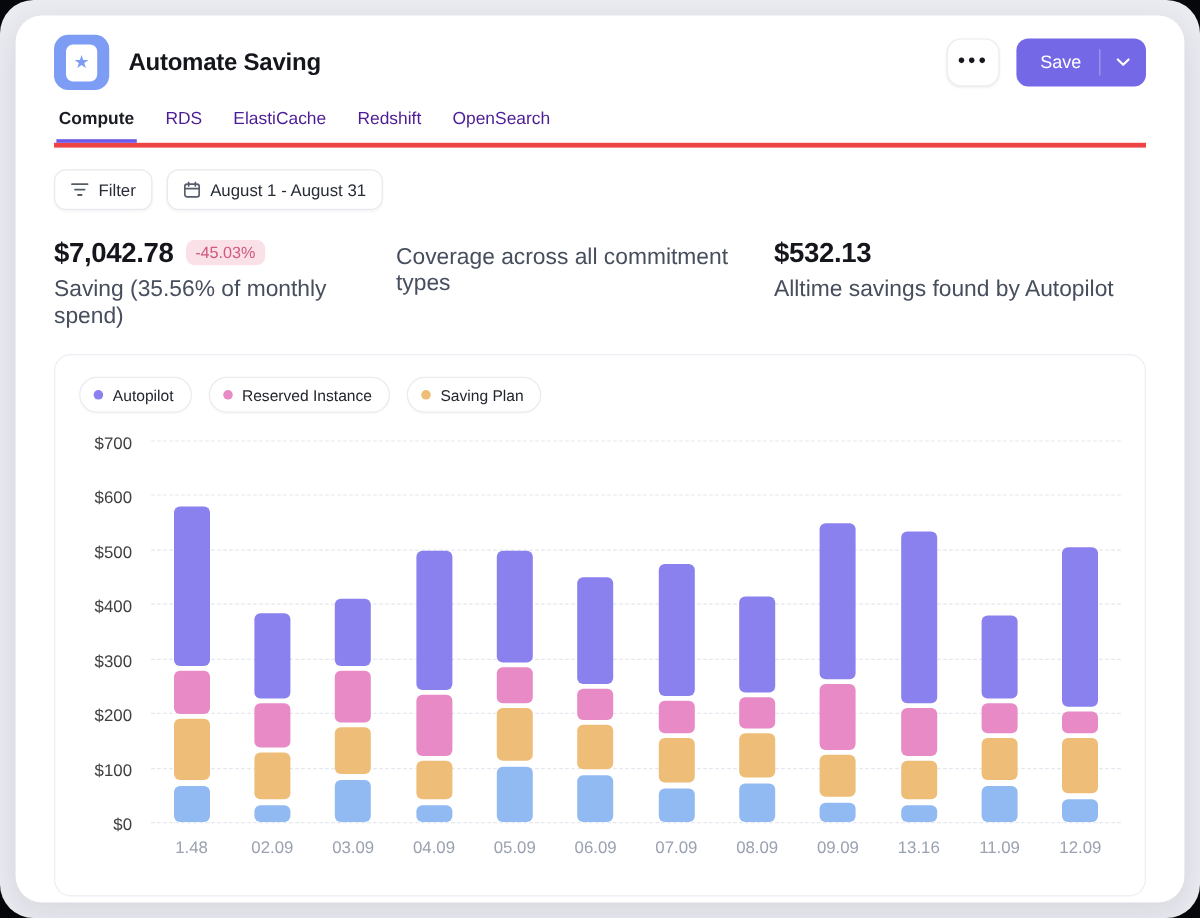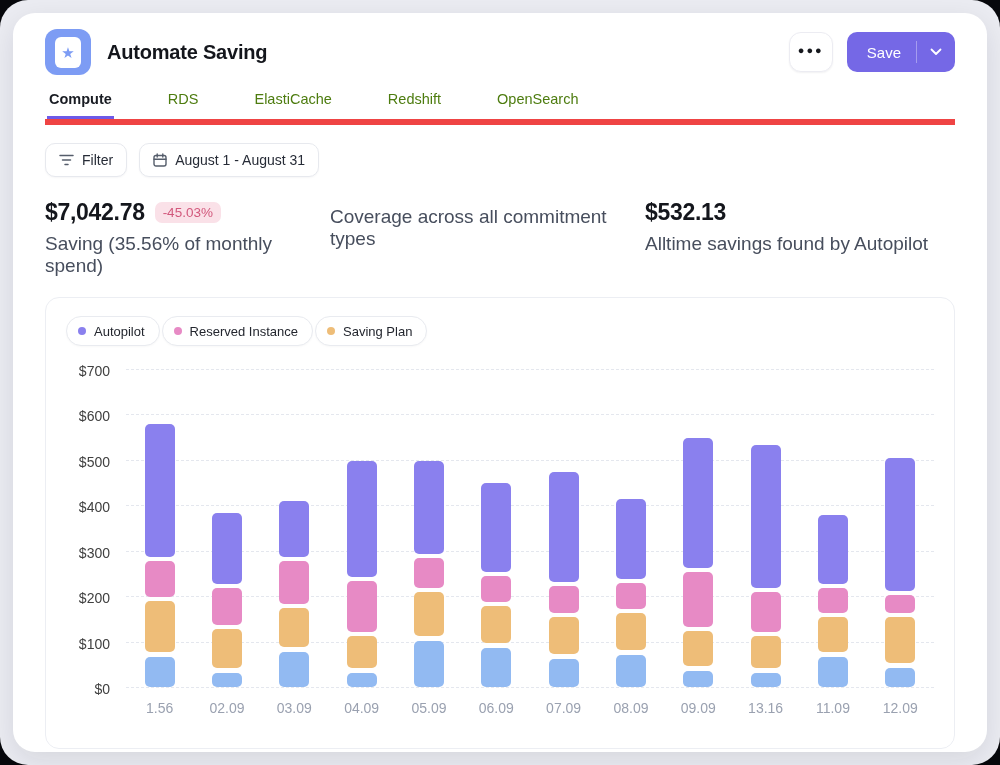--- a/index.html
+++ b/index.html
@@ -16,39 +16,39 @@
   .eyebrow{font-size:14px;color:#6f7582;margin-bottom:3px}
   .page-title{font-size:20px;font-weight:700;color:#14161c;letter-spacing:-.2px}
   .header-actions{display:flex;align-items:center;gap:14px}
   .more-btn{width:44px;height:40px;border-radius:12px;border:1px solid #ececf2;background:#fff;box-shadow:0 1px 2px rgba(16,24,40,.06);cursor:pointer;display:flex;align-items:center;justify-content:center}
   .more-btn span{font-size:11px;letter-spacing:2px;color:#16181d;line-height:1;margin-top:-4px}
   .save-split{display:flex;align-items:center;height:40px;background:#7568e6;border-radius:10px;overflow:hidden}
   .save-main{border:0;background:transparent;color:#fff;font-size:15px;font-family:inherit;padding:0 15px 0 20px;height:100%;cursor:pointer}
   .save-divider{width:1px;height:22px;background:rgba(255,255,255,.35)}
   .save-caret{border:0;background:transparent;height:100%;padding:0 13px;display:flex;align-items:center;cursor:pointer}
 
-  .tabs{display:flex;gap:52px;margin-top:16px;border-bottom:6px solid #ef4444;padding:0 2px}
-  .tab{border:0;background:none;font-family:inherit;font-size:14.5px;color:#4d7c0f;padding:0 2px 9px;margin-bottom:0;cursor:pointer;border-bottom:3px solid transparent}
+  .tabs{display:flex;gap:22px;margin-top:16px;border-bottom:4px solid #ef4444;padding:0 2px}
+  .tab{border:0;background:none;font-family:inherit;font-size:14.5px;color:#4c1d95;padding:0 2px 9px;margin-bottom:0;cursor:pointer;border-bottom:3px solid transparent}
   .tab.active{color:#191c23;font-weight:700;border-bottom-color:#6d5ae8}
 
   .toolbar{display:flex;gap:12px;margin-top:18px}
   .tool-btn{display:flex;align-items:center;gap:8px;height:34px;padding:0 13px;background:#fff;border:1px solid #e7e9ee;border-radius:10px;font-family:inherit;font-size:14px;color:#272c37;cursor:pointer;box-shadow:0 1px 2px rgba(16,24,40,.04)}
 
   .stats{display:flex;margin-top:22px}
   .stat:nth-child(1){width:285px}
   .stat:nth-child(2){width:315px}
   .stat-row{display:flex;align-items:center;gap:10px}
   .stat-value{font-size:23px;font-weight:700;color:#14161c;letter-spacing:-.3px}
   .badge{font-size:13.5px;padding:3px 8px;border-radius:7px;font-weight:500}
   .badge.negative{color:#d2587c;background:#fae1e8}
   .badge.positive{color:#5cb87a;background:#def2e4}
   .stat-caption{margin-top:7px;font-size:19px;color:#474e5d}
 
   .chart-card{margin-top:20px;border:1px solid #eceef3;border-radius:14px;padding:18px 20px;height:452px;background:#fff}
-  .legend{display:flex;gap:2px}
+  .legend{display:flex;gap:14px}
   .pill{display:flex;align-items:center;gap:8px;height:30px;padding:0 14px 0 11px;border:1px solid #e9ebf0;border-radius:999px;background:#fff;box-shadow:0 1px 2px rgba(16,24,40,.03);font-size:13px;color:#23262e;cursor:pointer}
   .dot{width:8px;height:8px;border-radius:50%;flex:none}
   .chart{display:flex;margin-top:24px}
   .y-axis{width:44px;position:relative;height:318px;margin-right:16px;flex:none}
   .ytick{position:absolute;right:0;font-size:14px;color:#404040;white-space:nowrap}
   .plot{flex:1;position:relative;height:318px;display:flex}
   .gridline{position:absolute;left:0;right:0;border-top:1px dashed #e4e7ee;height:0}
   .slot{flex:1;position:relative;height:100%}
   .seg{position:absolute;left:50%;transform:translateX(-50%);width:30px;border-radius:5px}
   .x-axis{display:flex;margin-left:60px;margin-top:12px}
@@ -231,21 +231,21 @@
             </div>
             <div class="slot">
               <div class="seg" style="background: rgb(146, 186, 242); bottom: 1px; height: 18.7143px;"></div>
               <div class="seg" style="background: rgb(238, 189, 120); bottom: 24.7143px; height: 45.9714px;"></div>
               <div class="seg" style="background: rgb(231, 138, 197); bottom: 74.6857px; height: 18.7143px;"></div>
               <div class="seg" style="background: rgb(138, 128, 238); bottom: 97.4px; height: 132.286px;"></div>
             </div>
           </div>
       </div>
       <div class="x-axis">
-          <div class="xtick">1.56</div>
+          <div class="xtick">1.48</div>
           <div class="xtick">02.09</div>
           <div class="xtick">03.09</div>
           <div class="xtick">04.09</div>
           <div class="xtick">05.09</div>
           <div class="xtick">06.09</div>
           <div class="xtick">07.09</div>
           <div class="xtick">08.09</div>
           <div class="xtick">09.09</div>
           <div class="xtick">13.16</div>
           <div class="xtick">11.09</div>

